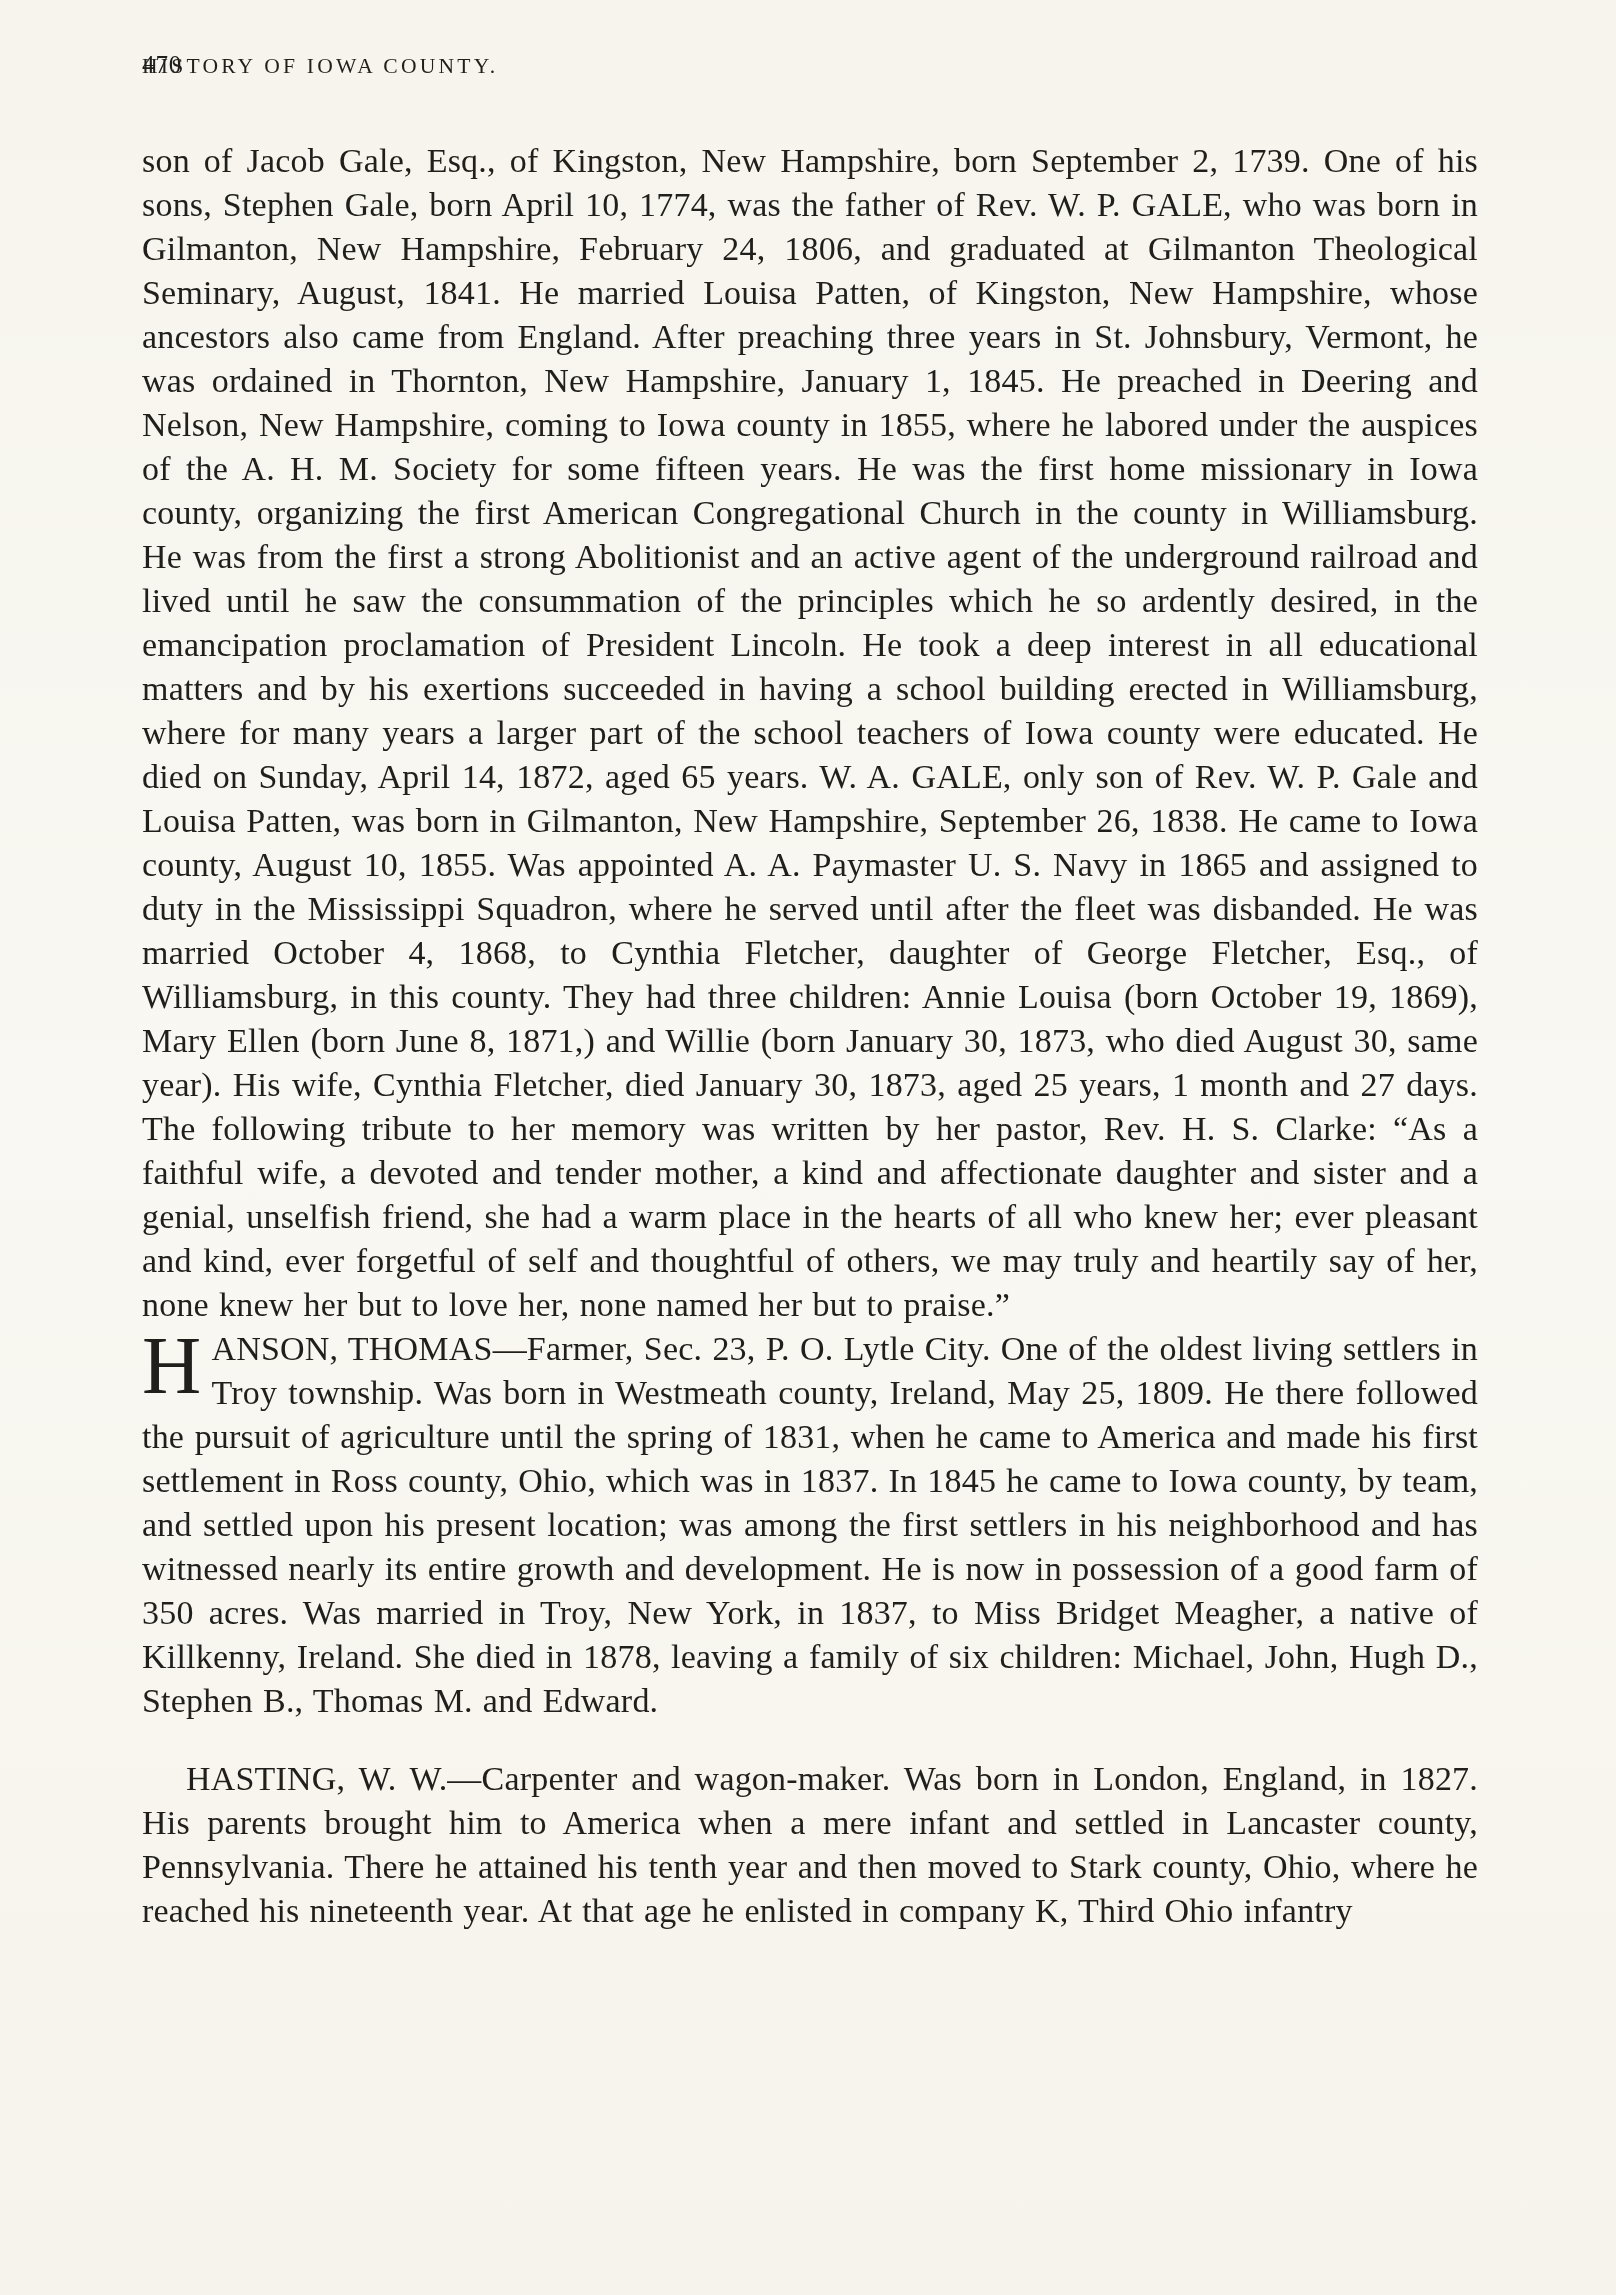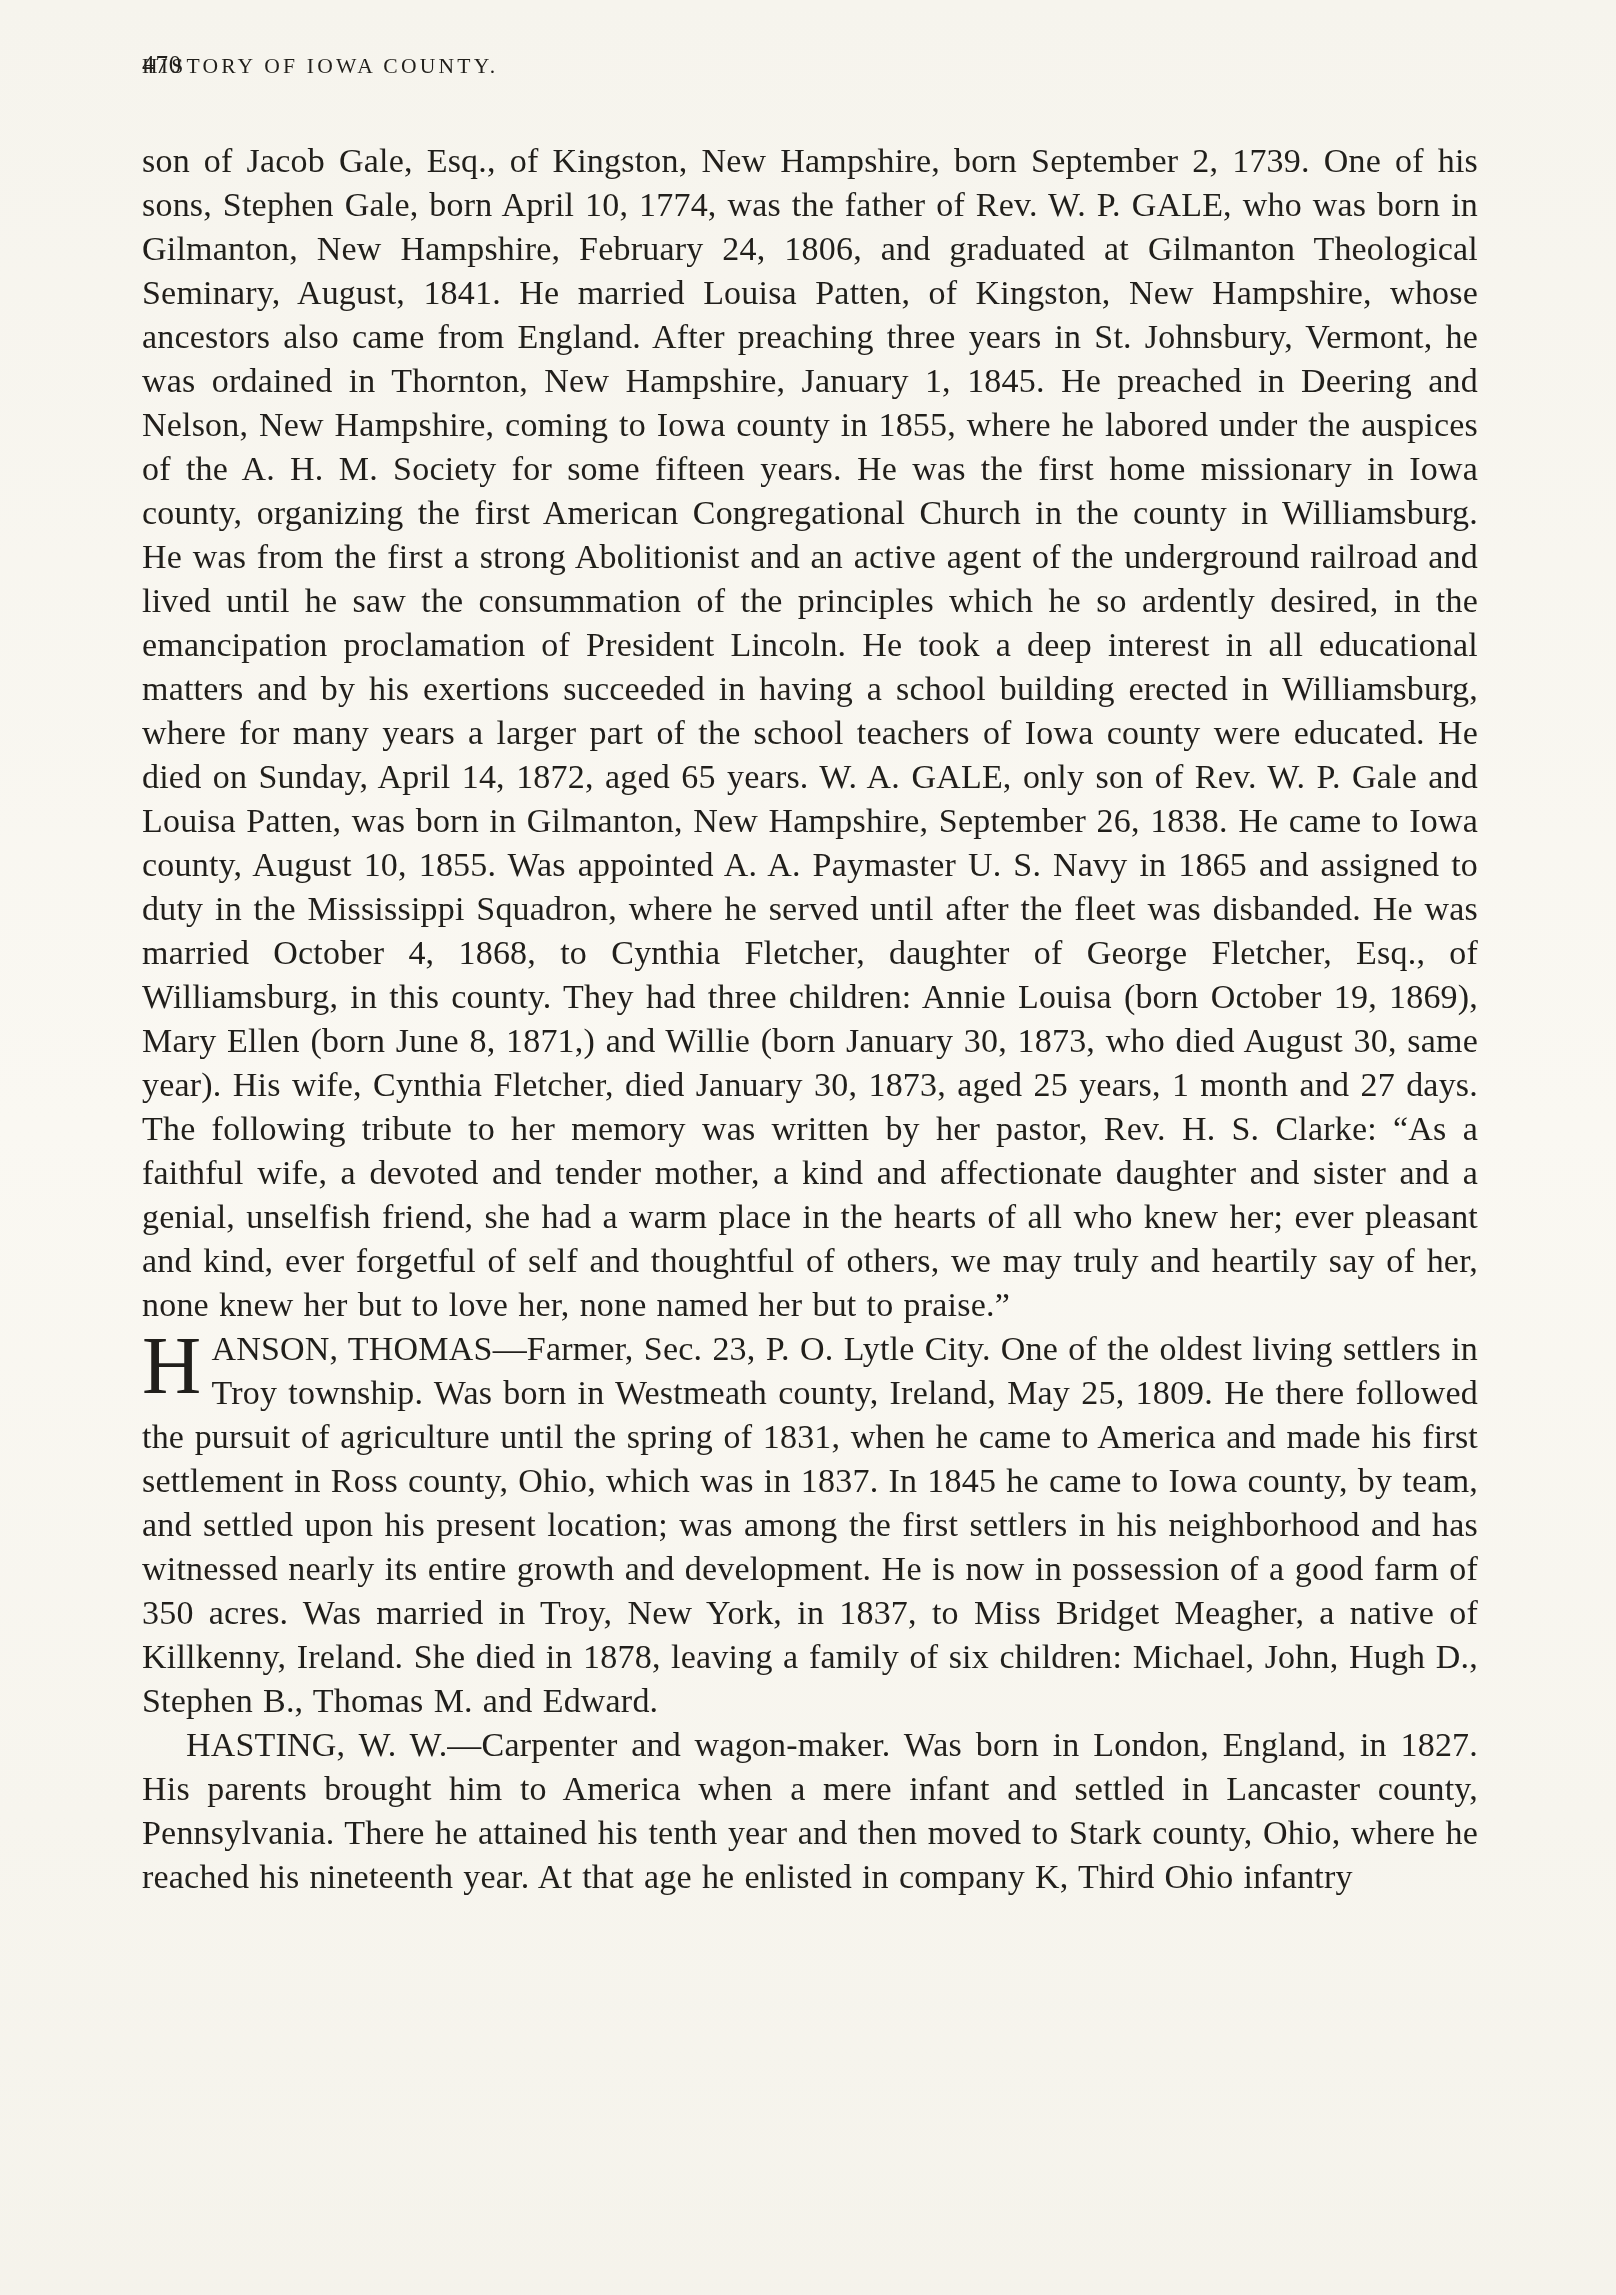--- a/index.html
+++ b/index.html
@@ -45,20 +45,21 @@
     line-height: 44px;
     text-align: justify;
     letter-spacing: 0.2px;
     word-spacing: 1.4px;
   }
   .para {
     margin: 0;
   }
   .para.indent-first {
     text-indent: 44px;
+    margin-top: 34px;
   }
   .dropcap {
     float: left;
     font-size: 82px;
     line-height: 69px;
     padding: 3.7px 10px 0 0;
     font-weight: 400;
   }
 </style>
 </head>

